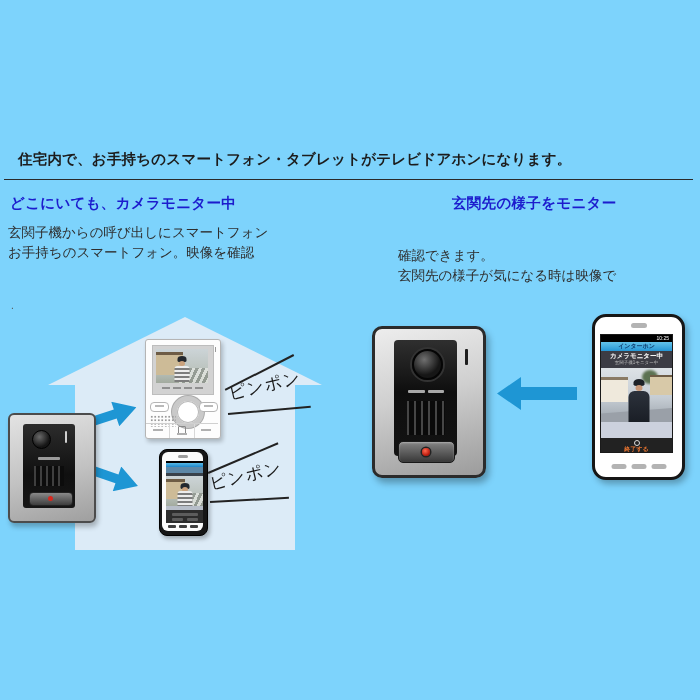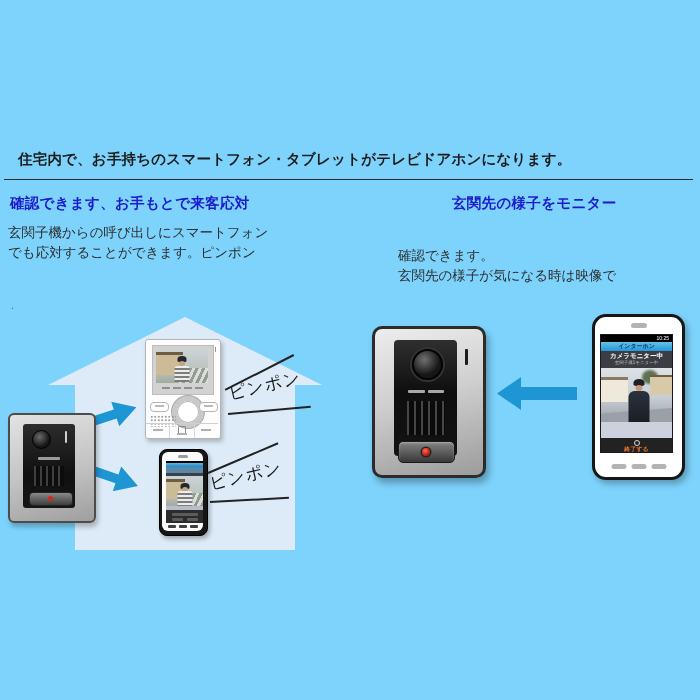--- a/index.html
+++ b/index.html
@@ -167,26 +167,26 @@
     background:linear-gradient(180deg,#2c323c,#171b22);}
 </style>
 </head>
 <body>
 
 <div id="canvas">
 
   <div class="abs page-title">住宅内で、お手持ちのスマートフォン・タブレットがテレビドアホンになります。</div>
   <div class="abs rule"></div>
 
-  <div class="abs col-heading h-left">確認できます、お手もとで来客応対</div>
+  <div class="abs col-heading h-left">どこにいても、カメラモニター中</div>
   <div class="abs col-heading h-right">玄関先の様子をモニター</div>
 
   <div class="abs para para-left">
     <div>玄関子機からの呼び出しにスマートフォン</div>
-    <div>でも応対することができます。ピンポン</div>
+    <div>お手持ちのスマートフォン。映像を確認</div>
   </div>
   <div class="abs footnote">.</div>
 
   <div class="abs para para-right">
     <div>確認できます。</div>
     <div>玄関先の様子が気になる時は映像で</div>
   </div>
 
   <div class="abs house-roof"></div>
   <div class="abs house-body"></div>

